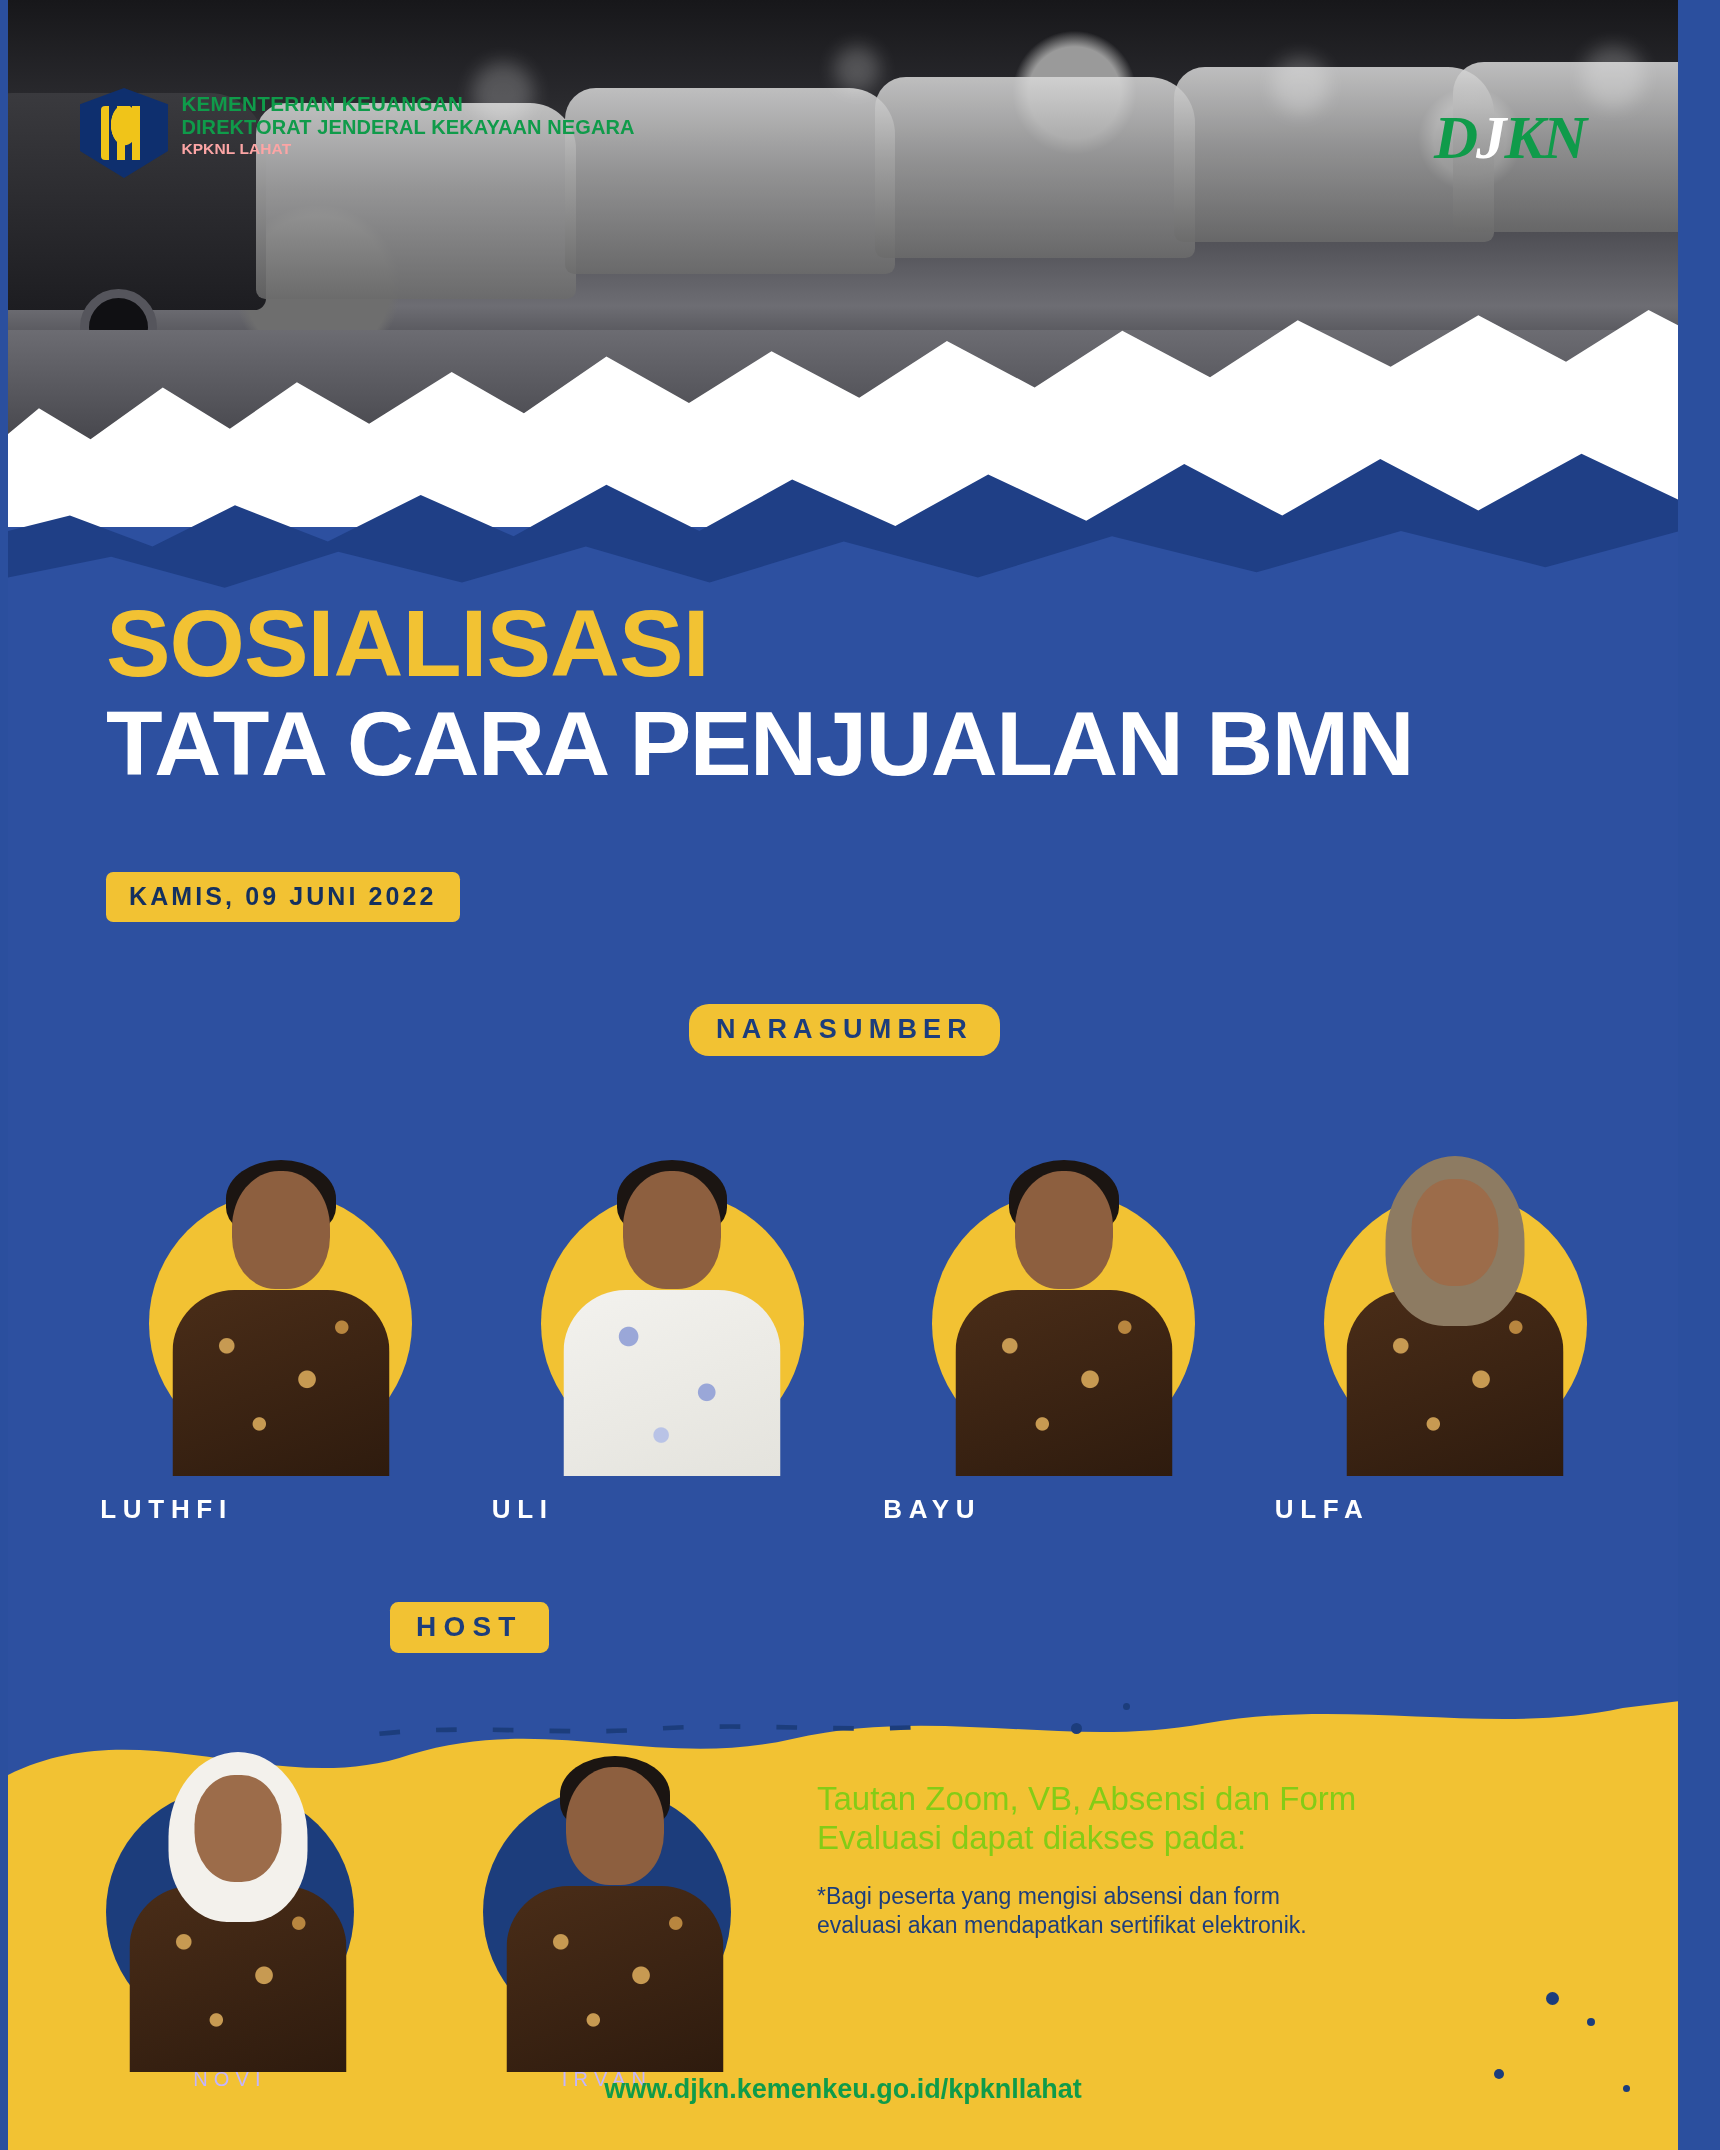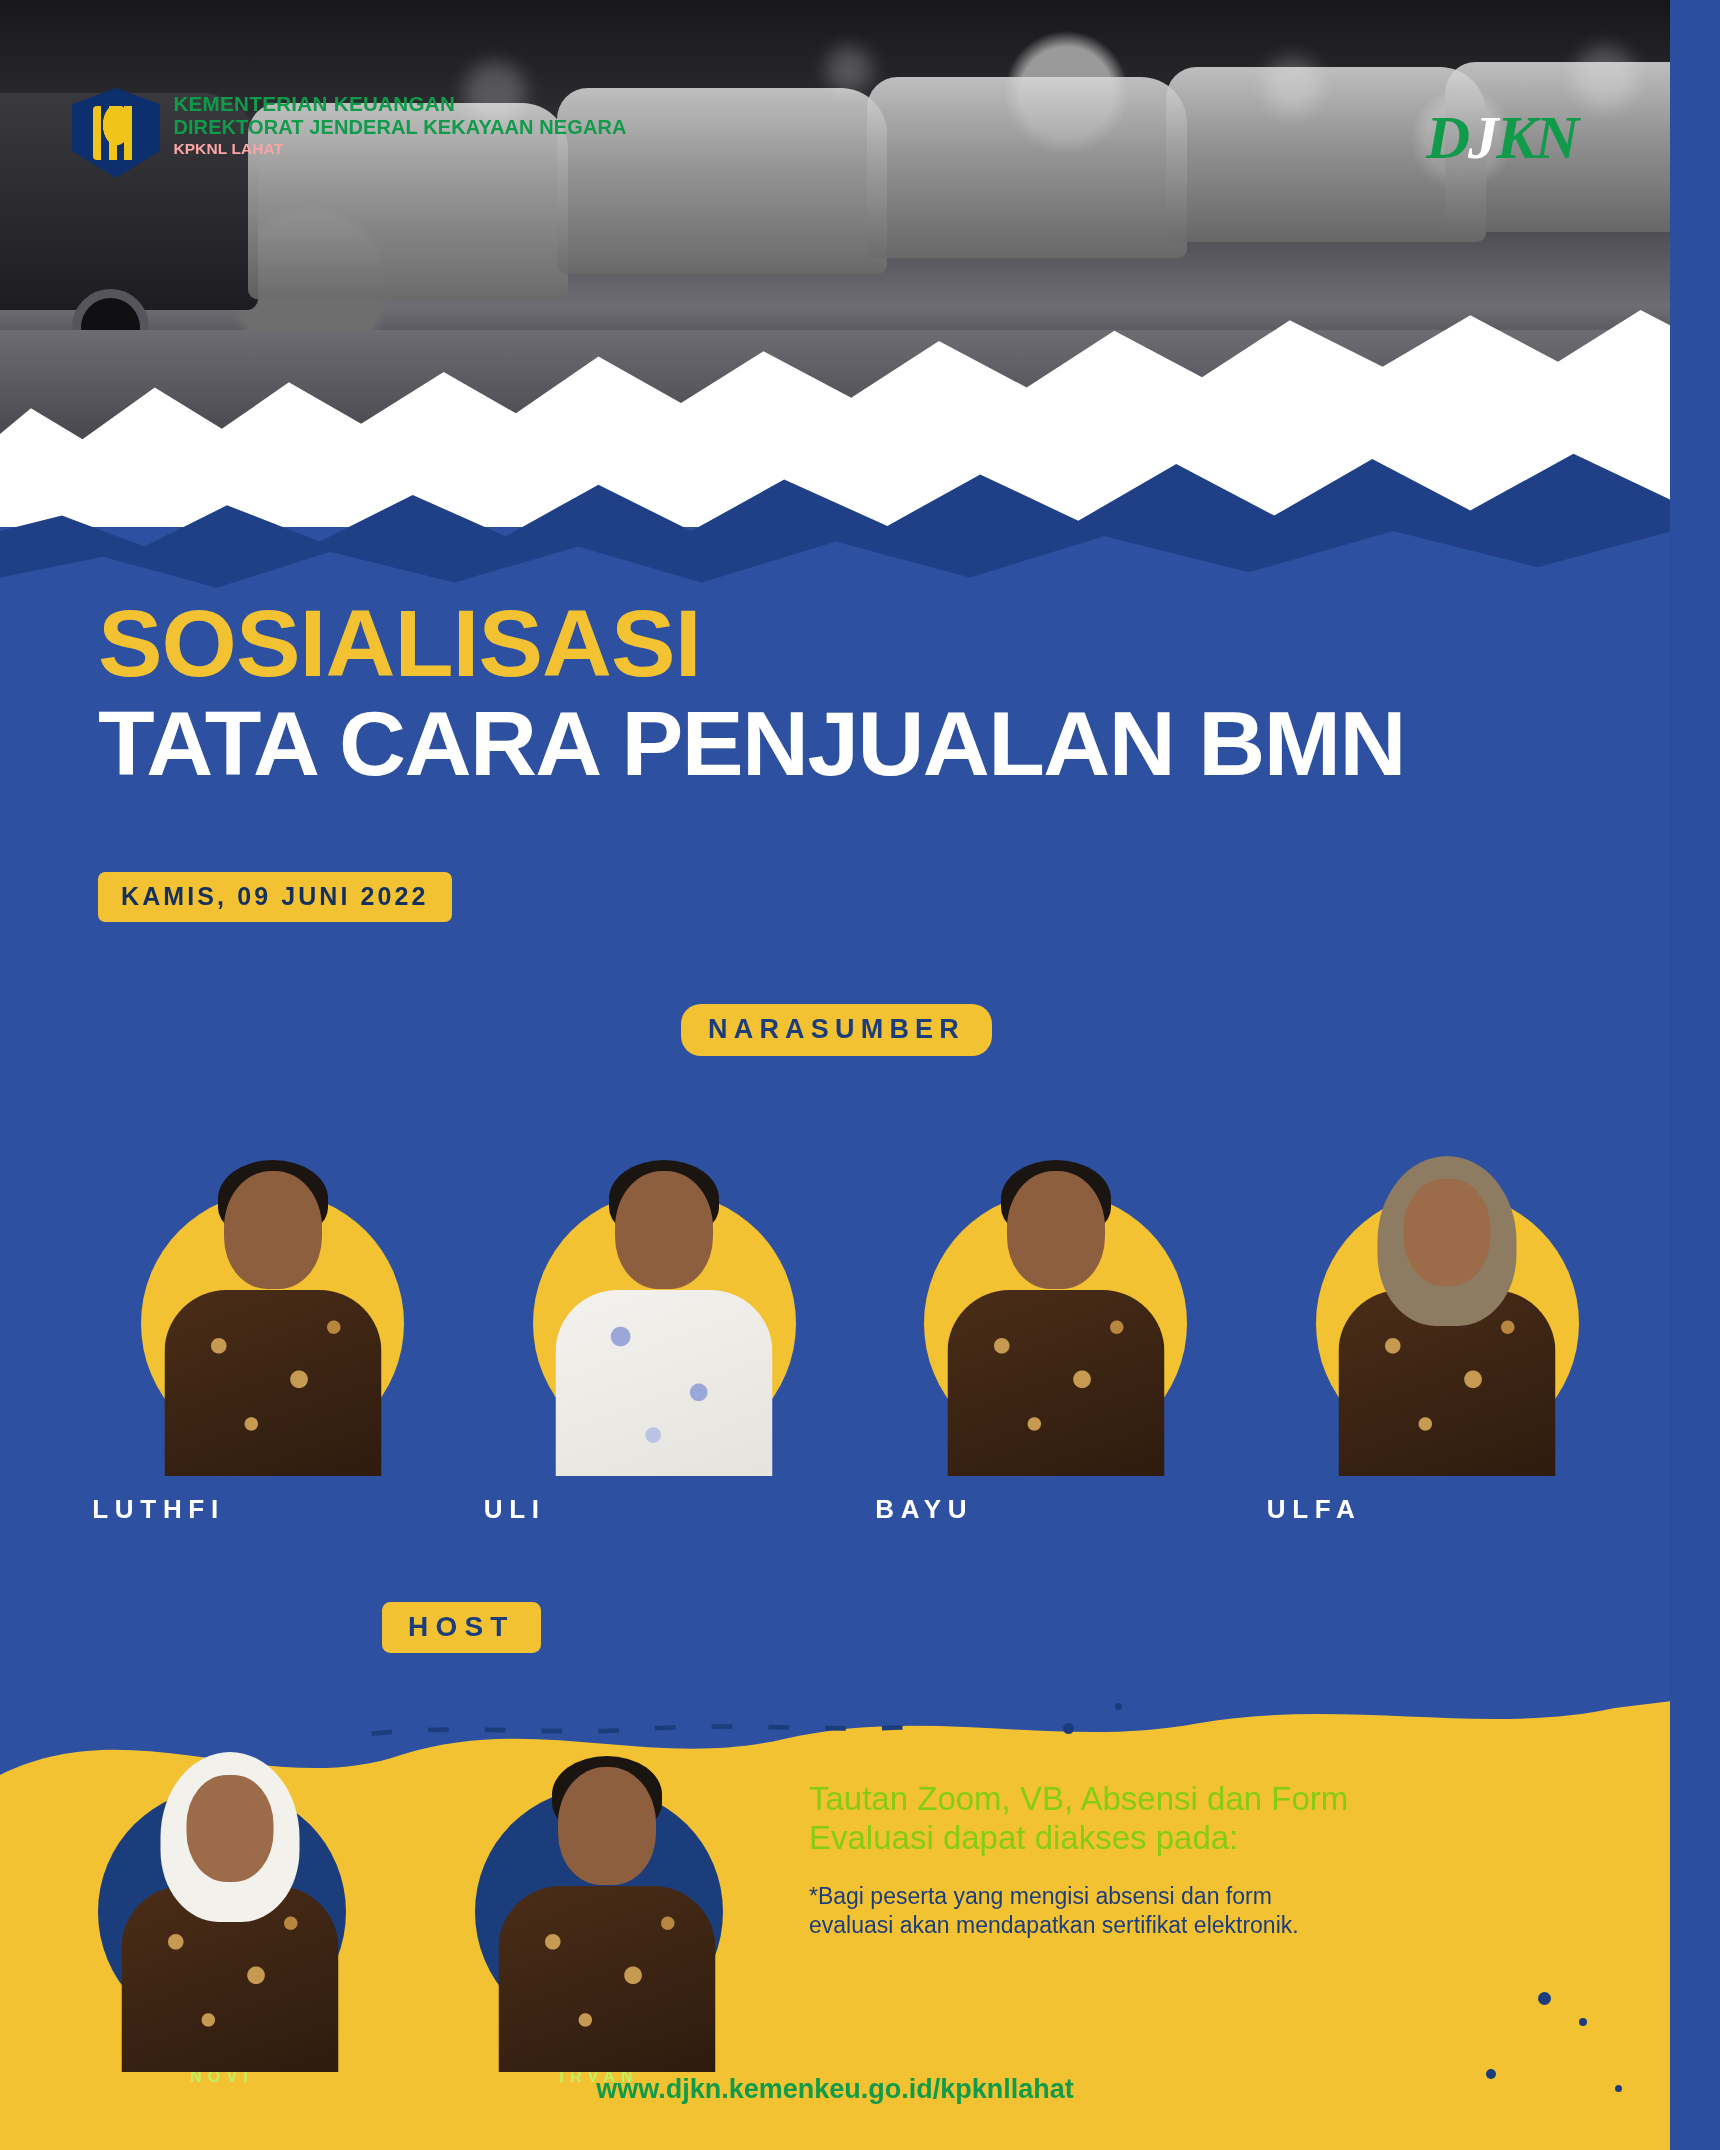--- a/index.html
+++ b/index.html
@@ -10,20 +10,21 @@
     font-family: "Liberation Sans", sans-serif;
     overflow: hidden;
   }
 
   .poster {
     position: relative;
     width: 1670px;
     height: 2151px;
     background: #2d50a0;
     overflow: hidden;
+    margin-left: 8px;
   }
 
   
   .photo-band {
     position: absolute;
     top: 0; left: 0;
     width: 1720px;
     height: 464px;
     background:
       radial-gradient(circle at 18% 62%, #6e6e6e 0 72px, rgba(110,110,110,0) 83px),
@@ -311,23 +312,23 @@
   }
   .host { width: 320px; text-align: center; position: relative; }
   .host .avatar-wrap { width: 310px; height: 330px; }
   .host .avatar-circle {
     left: 31px; top: 57px;
     width: 248px; height: 248px;
     background: #1c3d7c;
   }
   .host-name {
     margin-top: 7.2px;
-    color: #bef264;
-    font-size: 16px;
-    font-weight: bold;
+    color: #c4b5fd;
+    font-size: 20px;
+    font-weight: normal;
     letter-spacing: 6.2px;
   }
 
   
   .info-block {
     position: absolute;
     right: 77px; top: 1780px;
     width: 784px;
     z-index: 25;
   }

